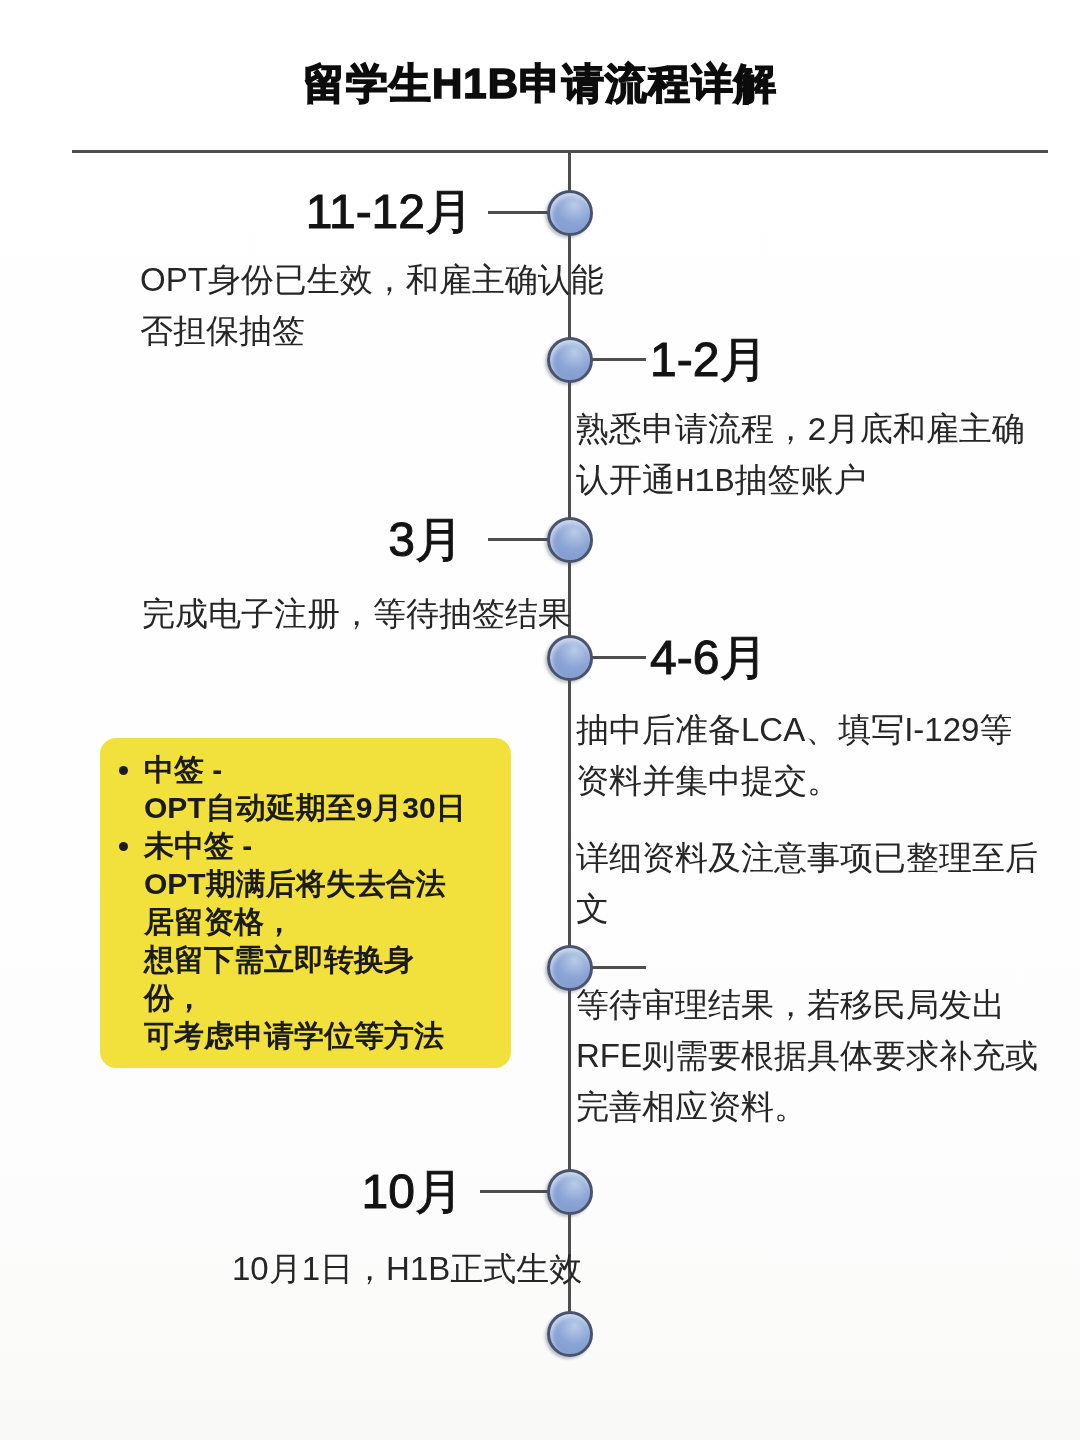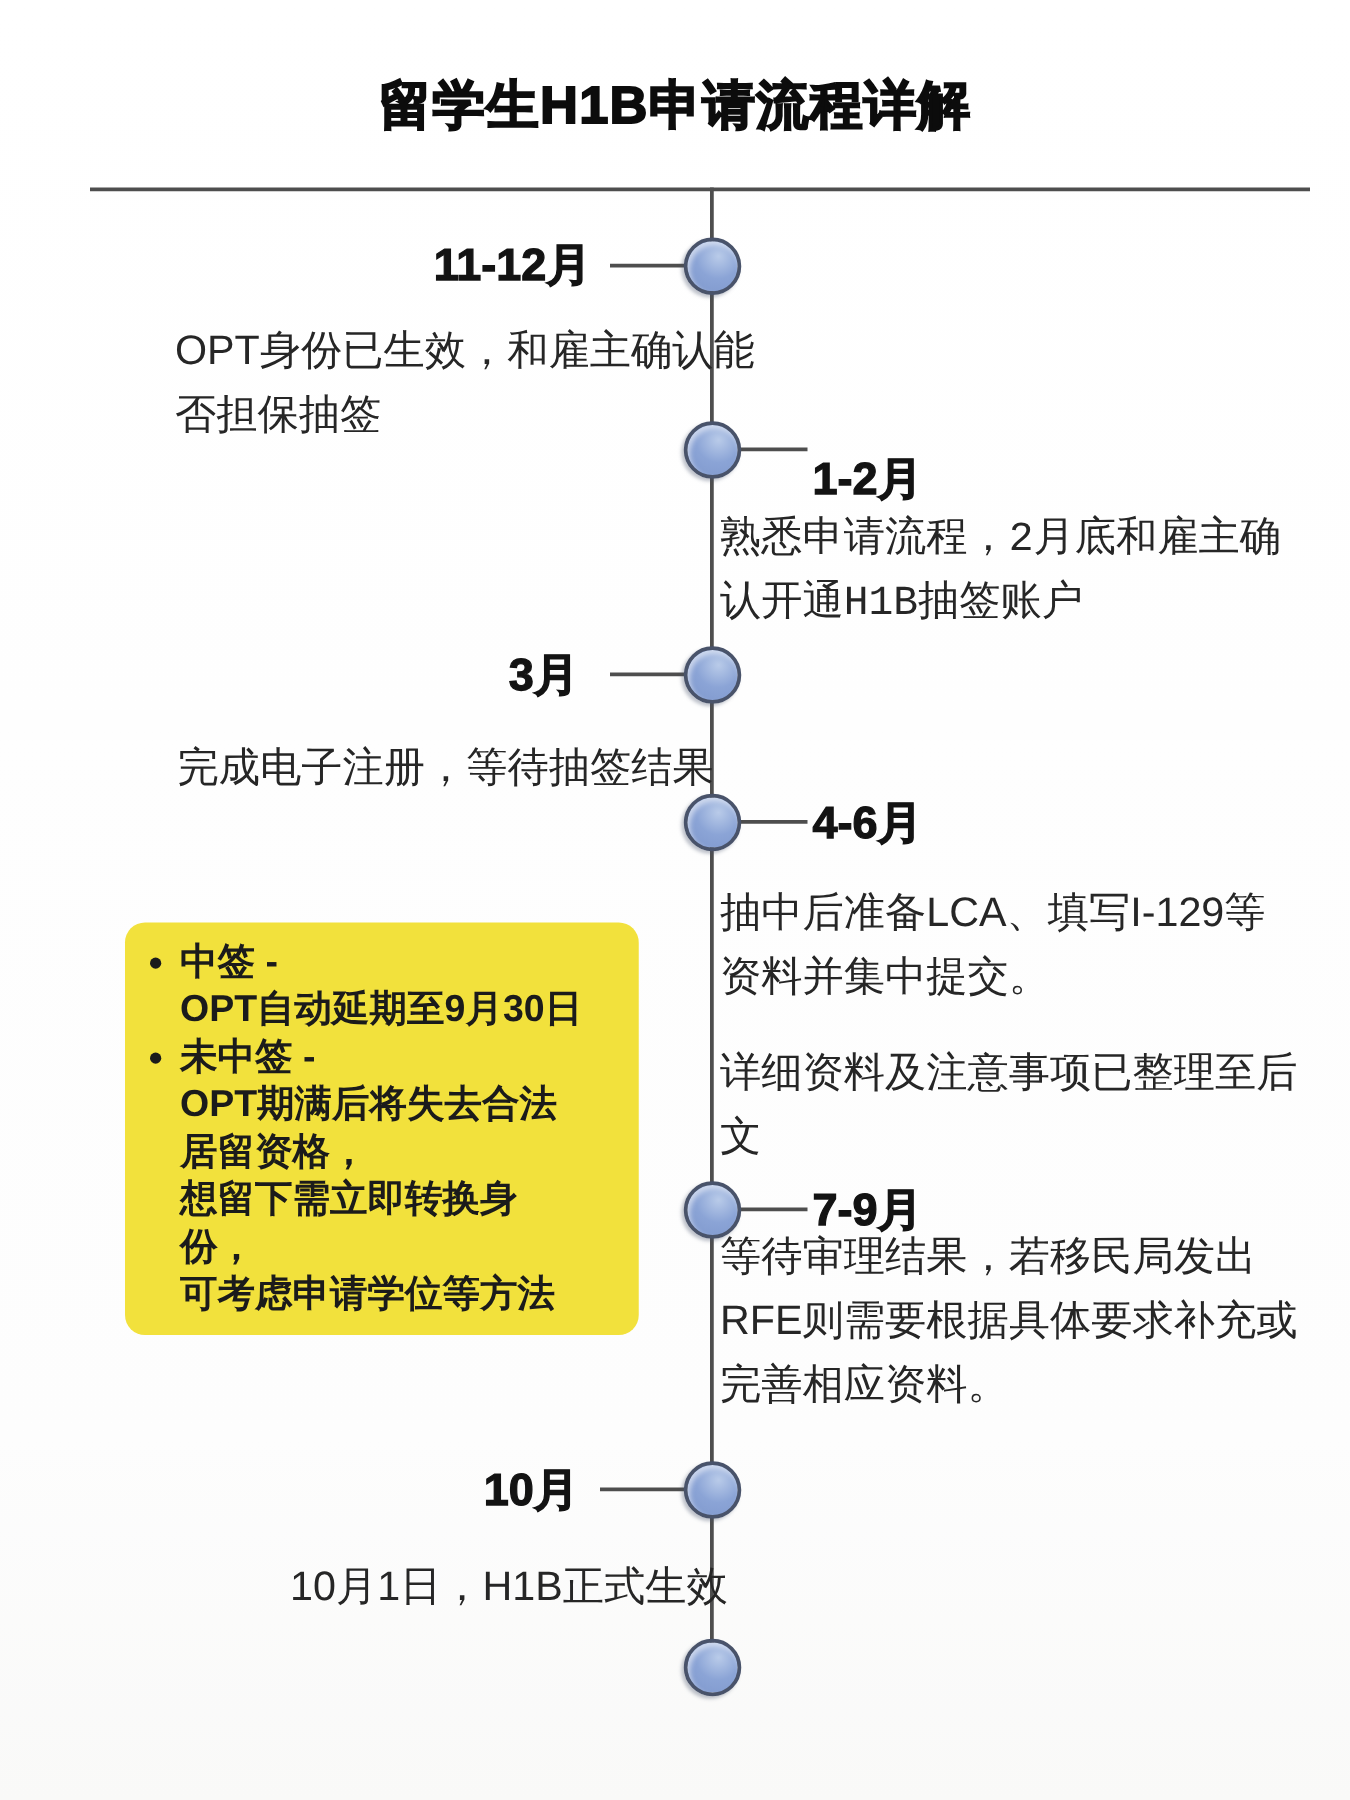--- a/index.html
+++ b/index.html
@@ -62,30 +62,30 @@
   }
   .s1 { left: 488px; top: 211px; width: 60px; }
   .s2 { left: 592px; top: 358px; width: 54px; }
   .s3 { left: 488px; top: 538px; width: 60px; }
   .s4 { left: 592px; top: 656px; width: 54px; }
   .s5 { left: 592px; top: 966px; width: 54px; }
   .s6 { left: 480px; top: 1190px; width: 68px; }
 
   .mlabel {
     position: absolute;
-    font-size: 36px;
+    font-size: 48px;
     line-height: 58px;
-    font-weight: 700;
+    font-weight: 400;
     color: #131313;
     -webkit-text-stroke: 1px #131313;
     white-space: nowrap;
   }
   .mlabel.right-align { text-align: right; }
   .l1 { left: 168px; width: 305px; top: 183px; }
-  .l2 { left: 650px; top: 331px; margin-top: 23px; }
+  .l2 { left: 650px; top: 331px; }
   .l3 { left: 263px; width: 200px; top: 511px; }
   .l4 { left: 650px; top: 629px; }
   .l5 { left: 650px; top: 939px; }
   .l6 { left: 263px; width: 200px; top: 1163px; }
 
   .desc {
     position: absolute;
     font-size: 33px;
     line-height: 51px;
     color: #262626;
@@ -161,21 +161,20 @@
 
   <div class="notebox">
     <ul>
       <li>中签 - OPT自动延期至9月30日</li>
       <li>未中签 - OPT期满后将失去合法
 居留资格，想留下需立即转换身
 份，可考虑申请学位等方法</li>
     </ul>
   </div>
 
-  <div class="mlabel l5">7-9月</div>
   <div class="stub s5"></div>
   <div class="node n5"></div>
   <div class="desc d5">等待审理结果，若移民局发出
 RFE则需要根据具体要求补充或
 完善相应资料。</div>
 
   <div class="mlabel right-align l6">10月</div>
   <div class="stub s6"></div>
   <div class="node n6"></div>
   <div class="desc d6">10月1日，H1B正式生效</div>

